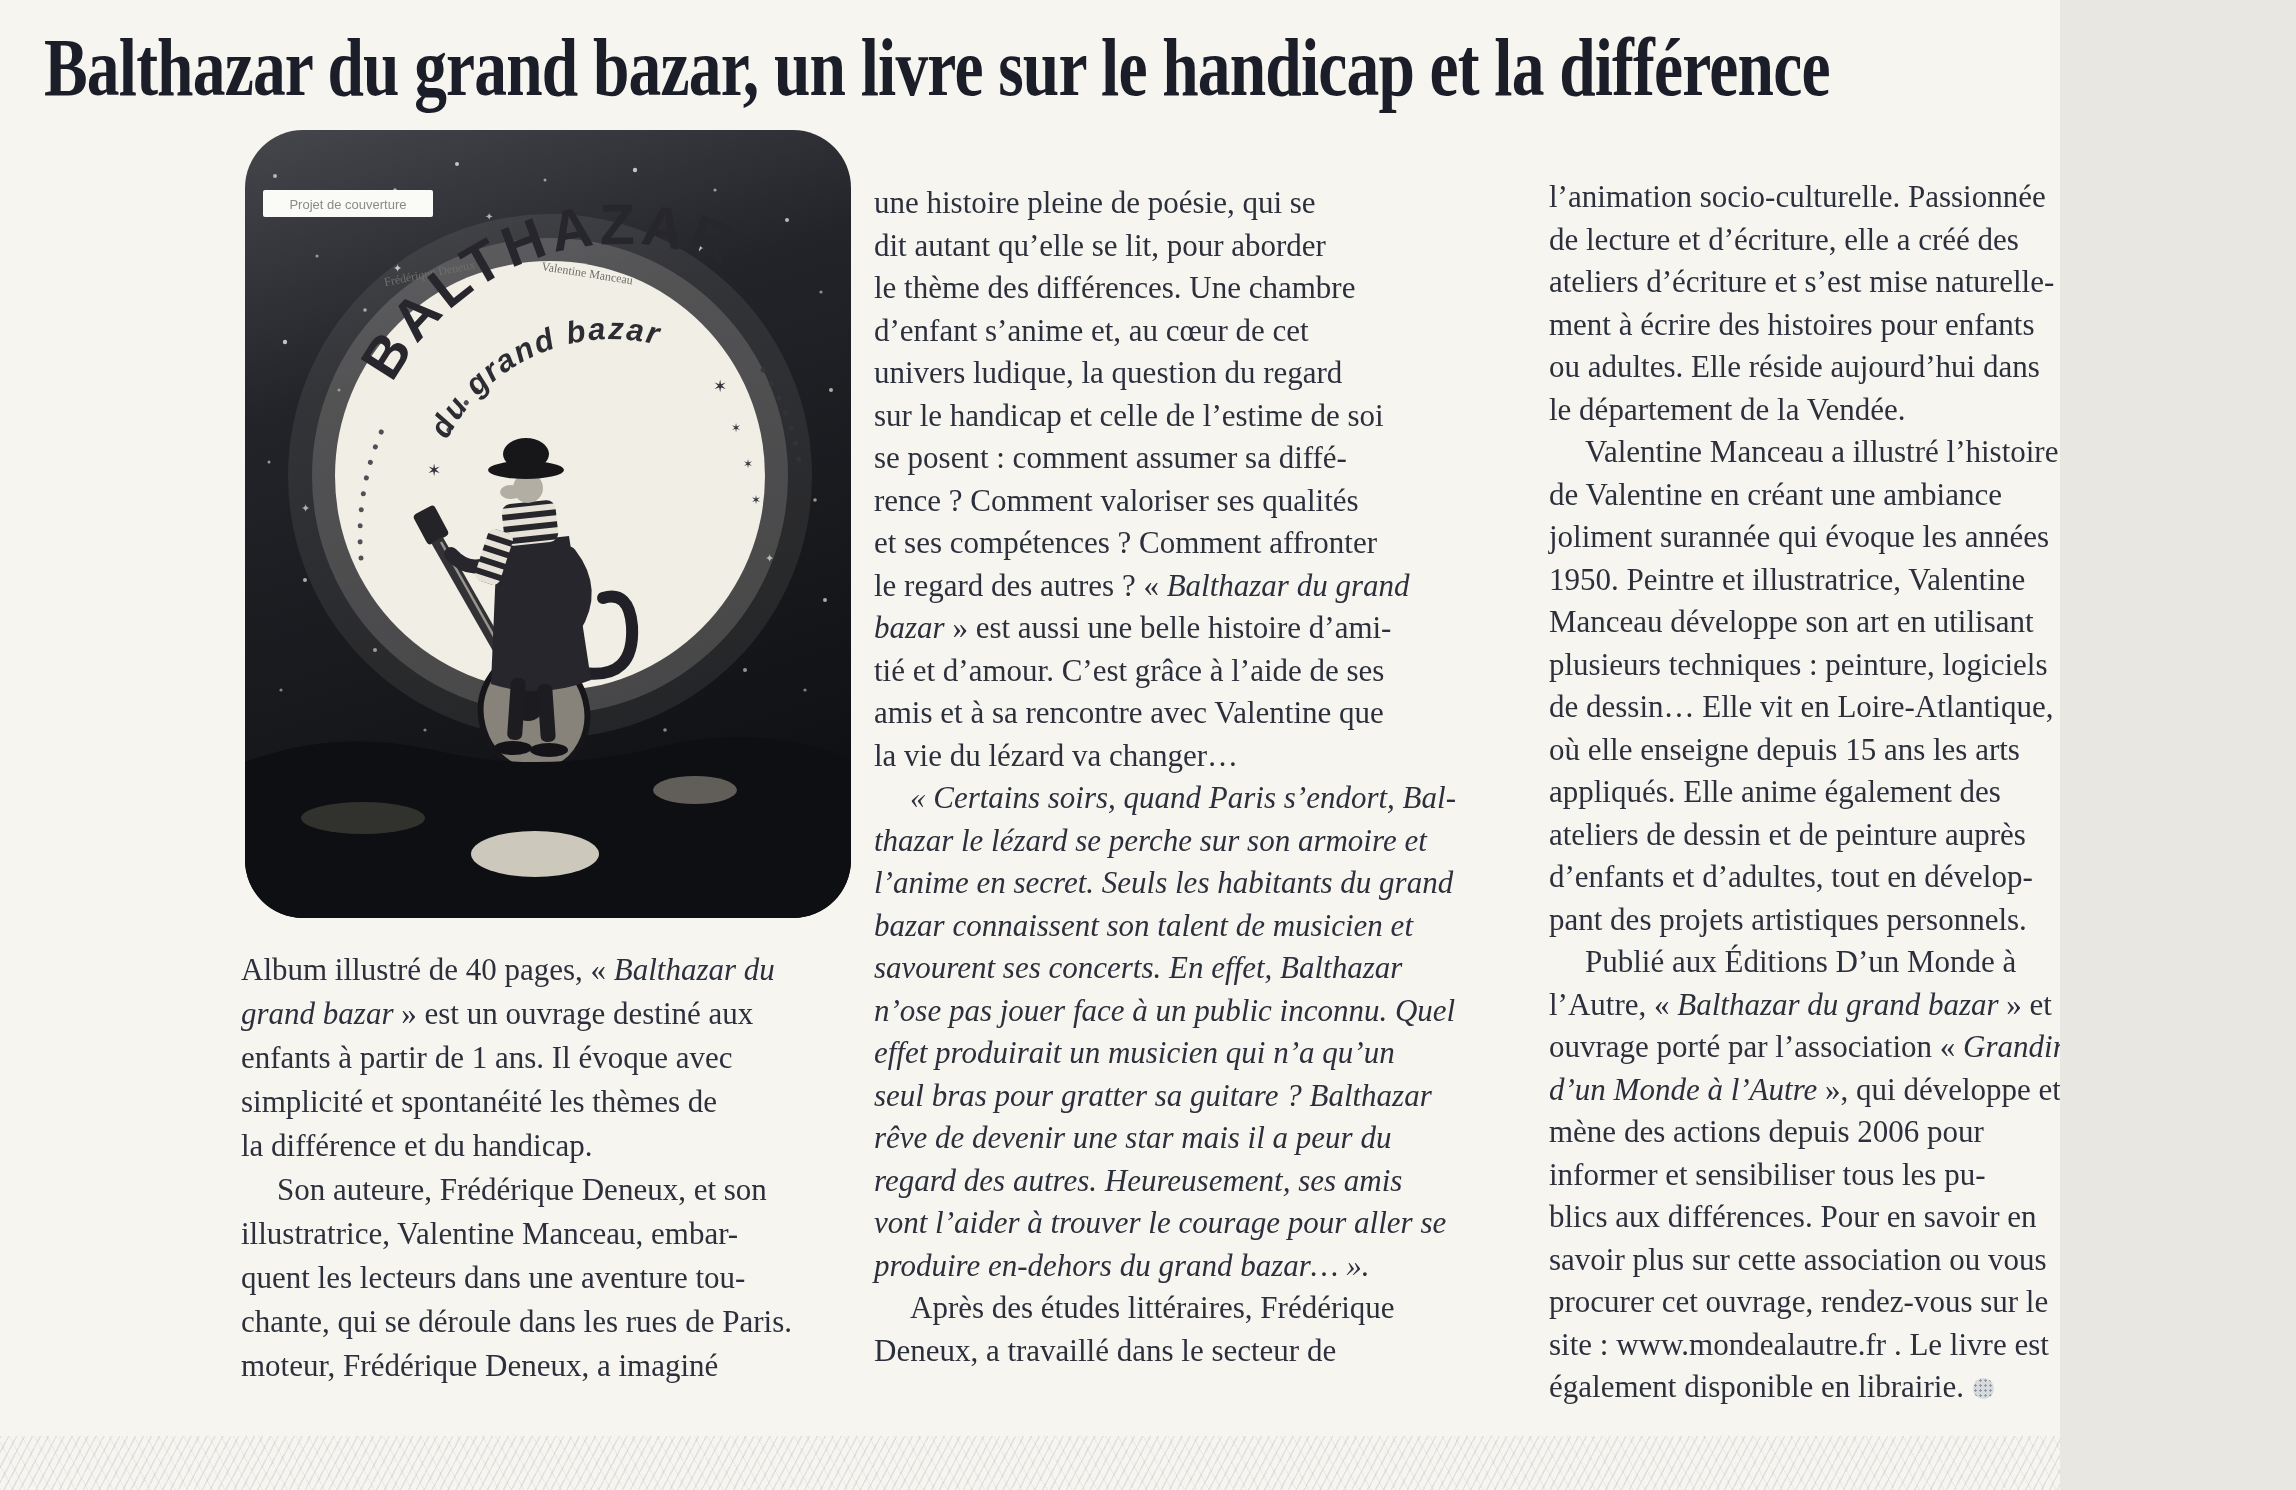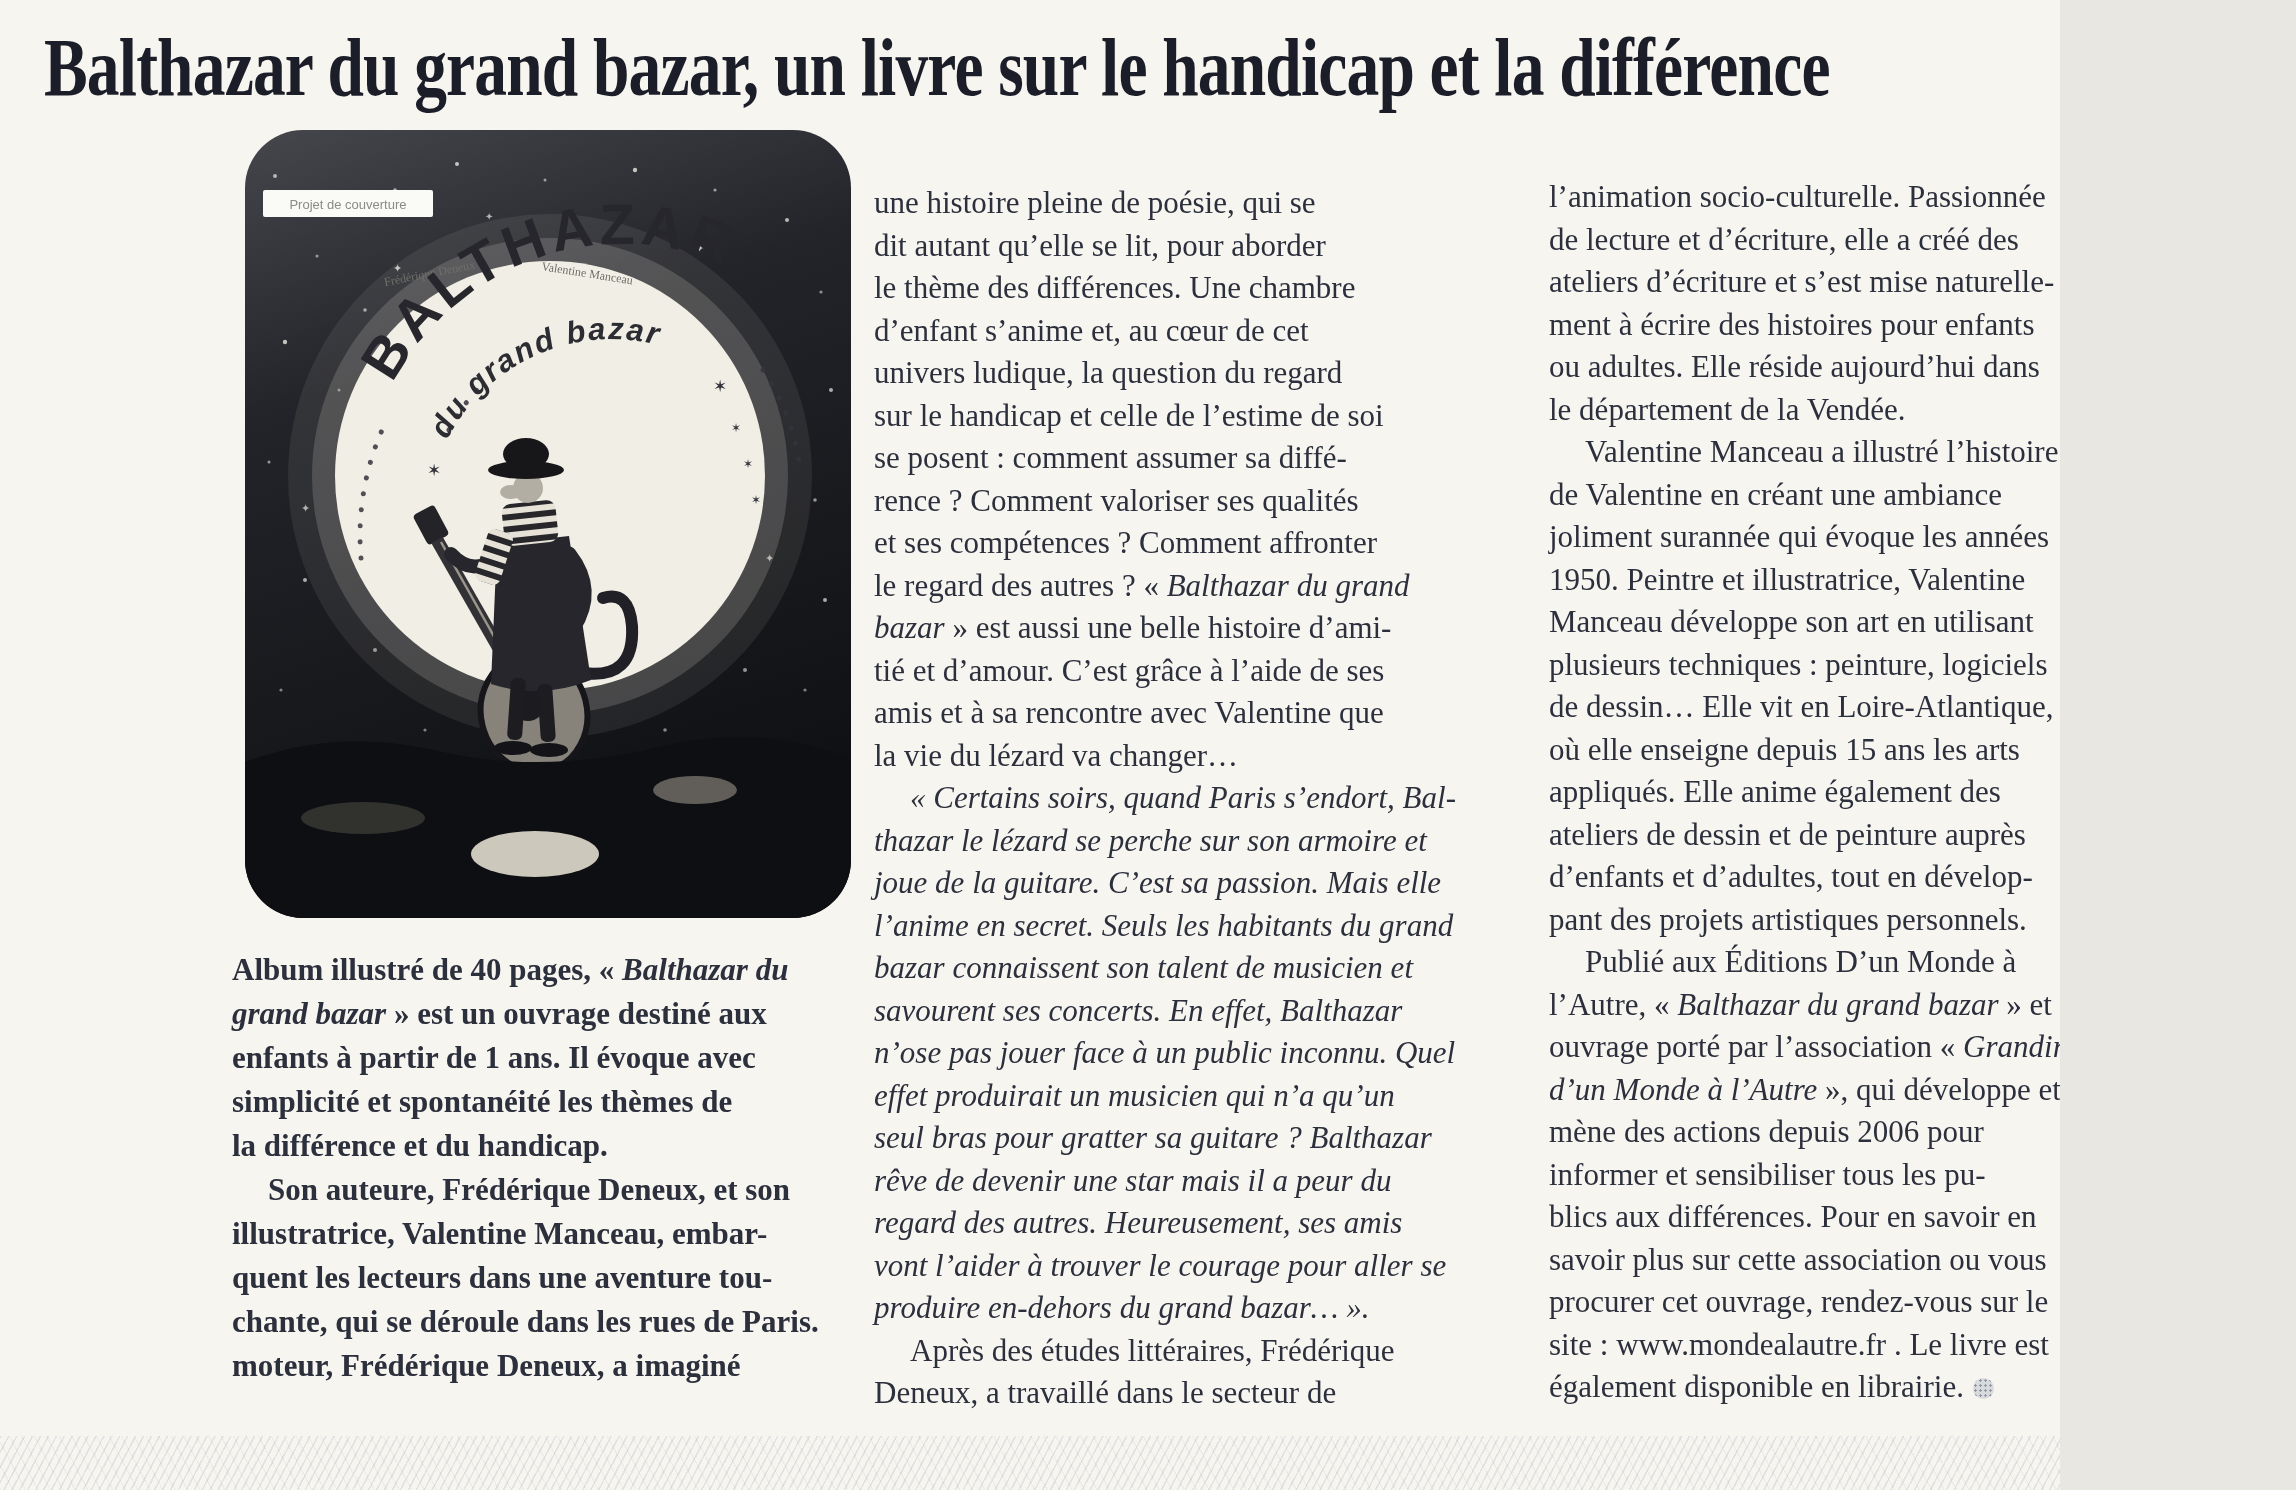--- a/index.html
+++ b/index.html
@@ -11,21 +11,21 @@
   }
   
   .headline{
     position:absolute; left:44px; top:22px; margin:0;
     font-size:78px; font-weight:700; color:#1b1d28;
     letter-spacing:-1px; white-space:nowrap;
     transform:scale(0.84,1.06); transform-origin:0 50%;
   }
   
   .col{position:absolute; font-size:31px;}
-  .caption-col{left:232px; top:948px; width:612px;font-weight:bold;}
+  .caption-col{left:241px; top:948px; width:612px;}
   .caption-col .line{line-height:44px; height:44px;}
   .body-col .line{line-height:42.5px; height:42.5px;}
   .col-middle{left:874px; top:182px; width:614px;}
   .col-right{left:1549px; top:176px; width:622px;}
   .line{white-space:nowrap;}
   .line .it{font-style:italic;}
   .ind{padding-left:36px;}
   
   .cover{position:absolute; left:243px; top:128px; width:610px; height:792px; margin:0;}
   .cover svg{display:block;}
@@ -205,21 +205,20 @@
       <div class="line"><span>se posent : comment assumer sa diffé-</span></div>
       <div class="line"><span>rence ? Comment valoriser ses qualités</span></div>
       <div class="line"><span>et ses compétences ? Comment affronter</span></div>
       <div class="line"><span>le regard des autres ? « </span><span class="it">Balthazar du grand</span></div>
       <div class="line"><span class="it">bazar</span><span> » est aussi une belle histoire d’ami-</span></div>
       <div class="line"><span>tié et d’amour. C’est grâce à l’aide de ses</span></div>
       <div class="line"><span>amis et à sa rencontre avec Valentine que</span></div>
       <div class="line"><span>la vie du lézard va changer…</span></div>
       <div class="line ind"><span class="it">« Certains soirs, quand Paris s’endort, Bal-</span></div>
       <div class="line"><span class="it">thazar le lézard se perche sur son armoire et</span></div>
-      <div class="line"><span class="it">joue de la guitare. C’est sa passion. Mais elle</span></div>
       <div class="line"><span class="it">l’anime en secret. Seuls les habitants du grand</span></div>
       <div class="line"><span class="it">bazar connaissent son talent de musicien et</span></div>
       <div class="line"><span class="it">savourent ses concerts. En effet, Balthazar</span></div>
       <div class="line"><span class="it">n’ose pas jouer face à un public inconnu. Quel</span></div>
       <div class="line"><span class="it">effet produirait un musicien qui n’a qu’un</span></div>
       <div class="line"><span class="it">seul bras pour gratter sa guitare ? Balthazar</span></div>
       <div class="line"><span class="it">rêve de devenir une star mais il a peur du</span></div>
       <div class="line"><span class="it">regard des autres. Heureusement, ses amis</span></div>
       <div class="line"><span class="it">vont l’aider à trouver le courage pour aller se</span></div>
       <div class="line"><span class="it">produire en-dehors du grand bazar… ».</span></div>

